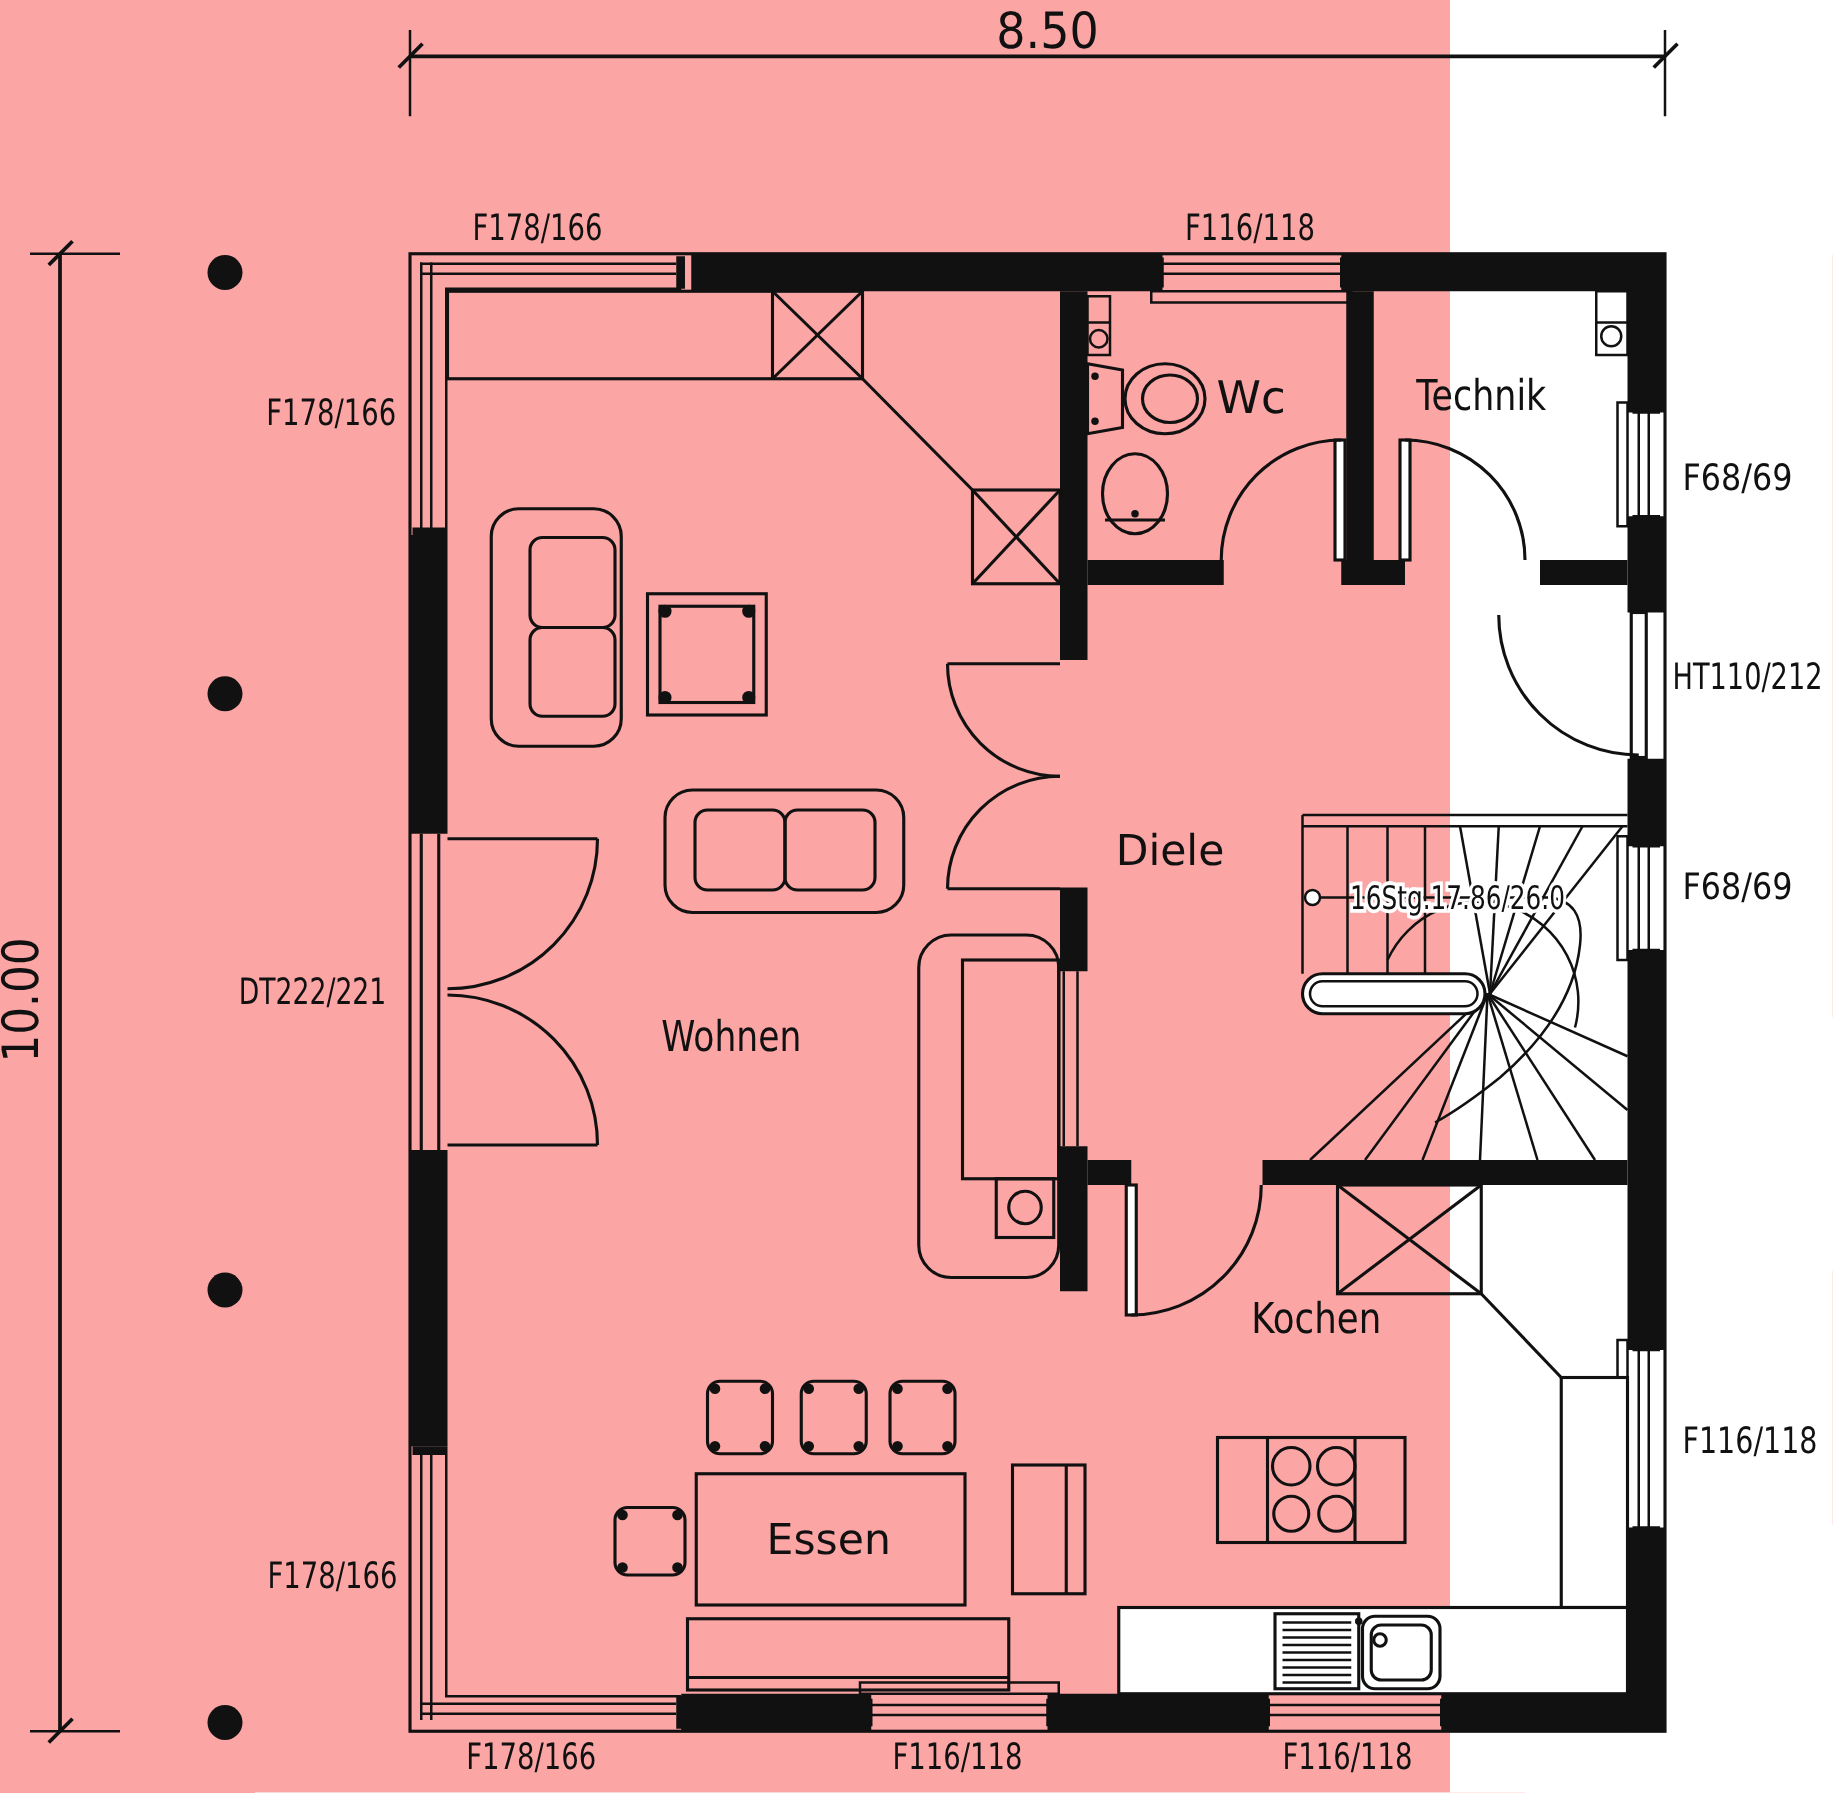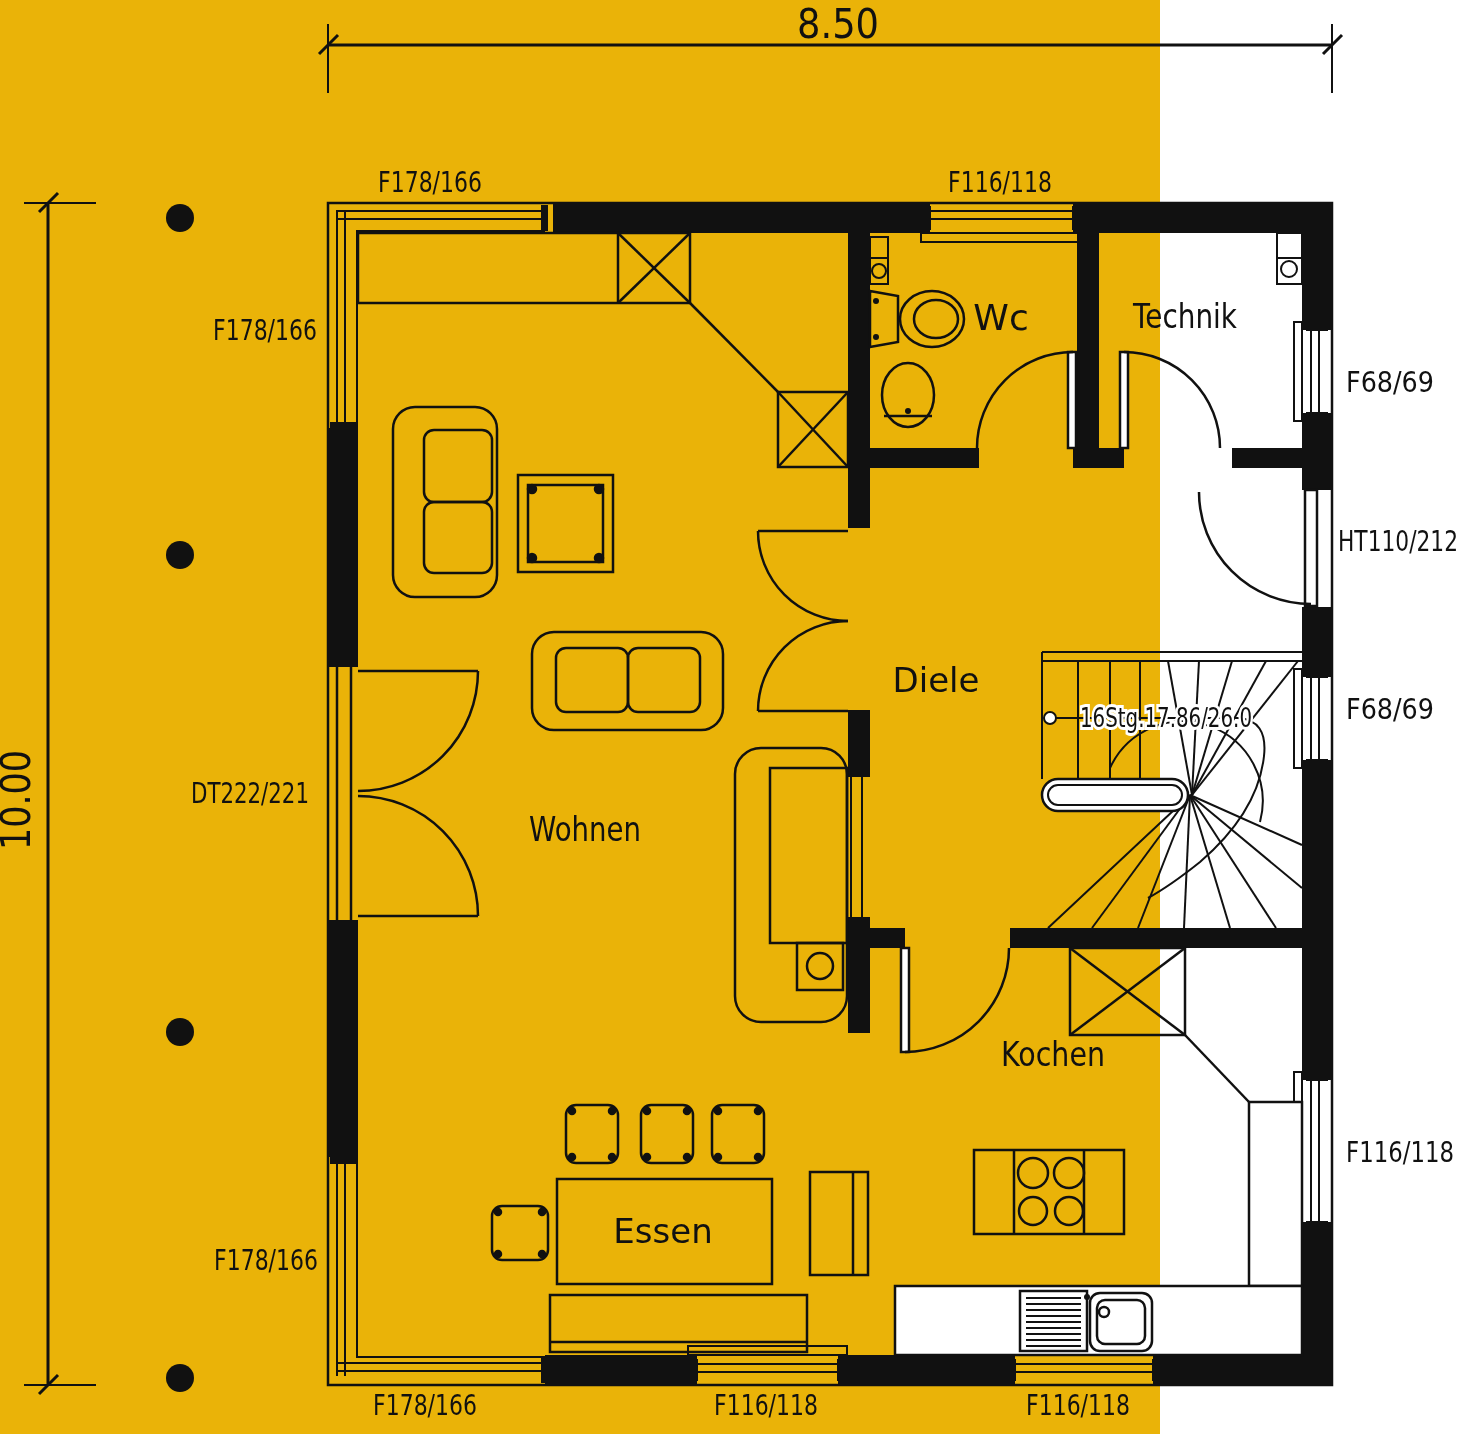--- a/index.html
+++ b/index.html
@@ -1,16 +1,16 @@
 <!DOCTYPE html>
 <html><head>
 <meta charset="utf-8">
 <style>
   html,body{margin:0;padding:0;background:#fff;}
-  .plan-wrap{width:1160px;height:1434px;position:relative;background:#eab308;}
+  .plan-wrap{width:1160px;height:1434px;position:relative;background:#fca5a5;}
   svg{display:block;}
   .lbl{font-family:"DejaVu Sans","Liberation Sans",sans-serif;fill:#111;}
 </style>
 </head>
 <body>
 
 <div class="plan-wrap">
 <svg width="1466" height="1434" viewBox="0 0 1466 1434">
 
   <g stroke="#111" fill="none">

